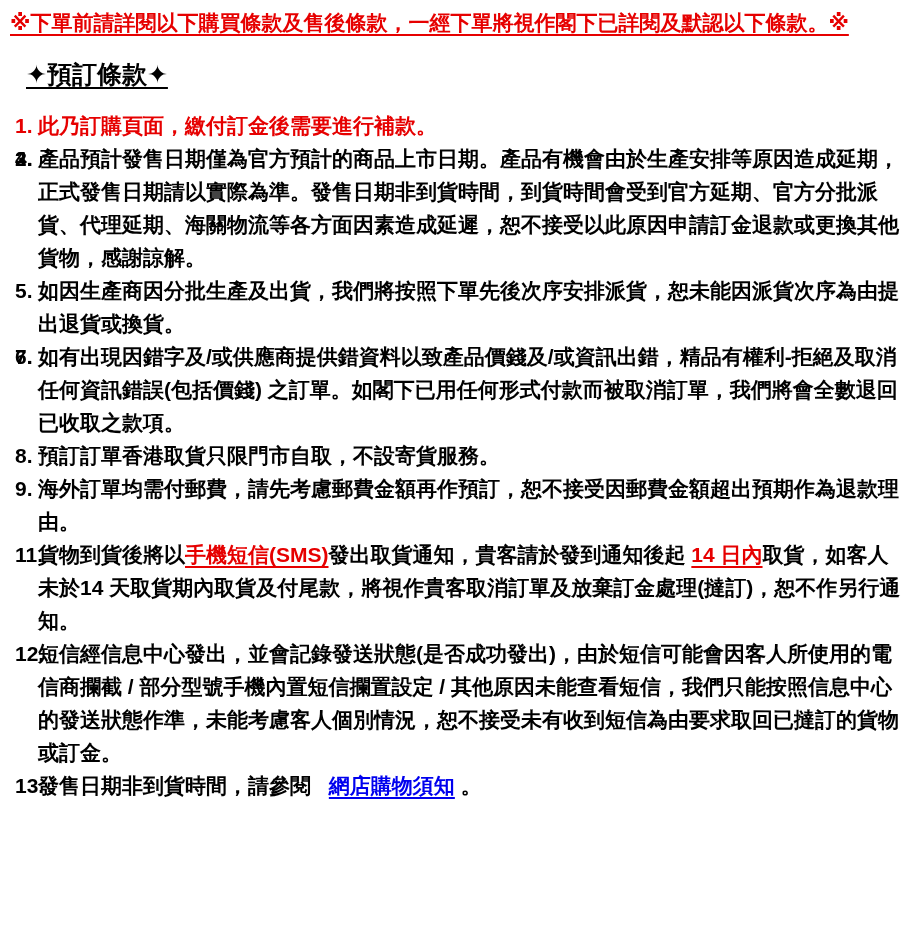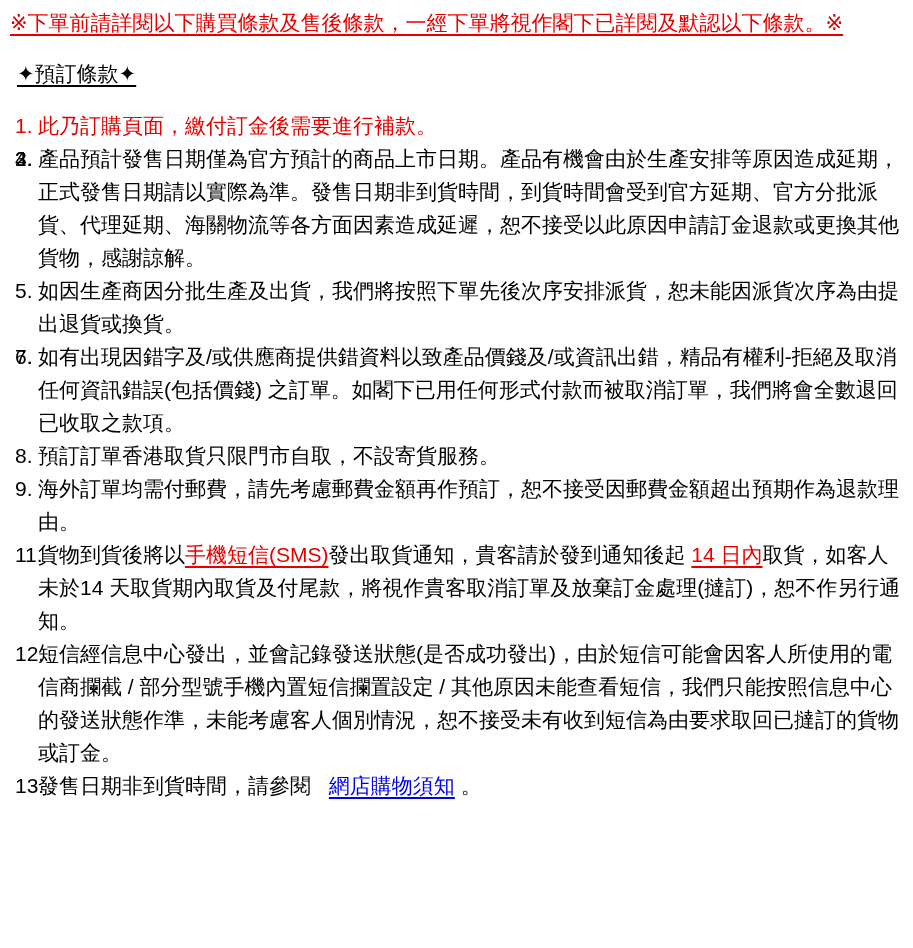--- a/index.html
+++ b/index.html
@@ -7,38 +7,38 @@
     padding: 0;
     background: var(--bg, #ffffff);
   }
   .page {
     width: 913px;
     min-height: 948px;
     box-sizing: border-box;
     padding: 9px 10px 27px 10px;
     background: var(--bg, #ffffff);
     font-family: "Liberation Sans", "DejaVu Sans", sans-serif;
-    font-weight: 400;
+    font-weight: 700;
     color: var(--ink, #000000);
   }
   .banner {
     color: var(--red, #e60000);
     font-size: 21px;
     line-height: 28px;
     text-decoration: underline;
     text-underline-offset: 4px;
     margin: 0 0 24px 0;
   }
   .heading {
     color: var(--ink, #000000);
-    font-size: 21px;
+    font-size: 25px;
     line-height: 26px;
     text-decoration: underline;
     text-underline-offset: 4px;
-    margin: 0 0 22px 7px;
+    margin: 0 0 22px 16px;
   }
   ol.terms {
     list-style: none;
     margin: 0;
     padding: 0;
     font-size: 21px;
     line-height: 33px;
   }
   ol.terms li {
     position: relative;

